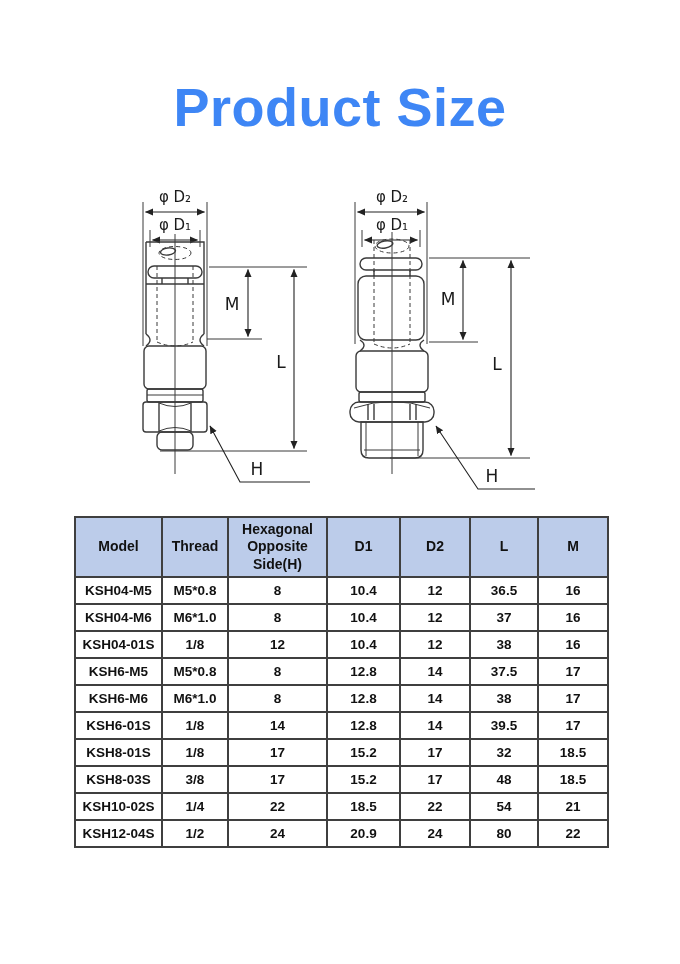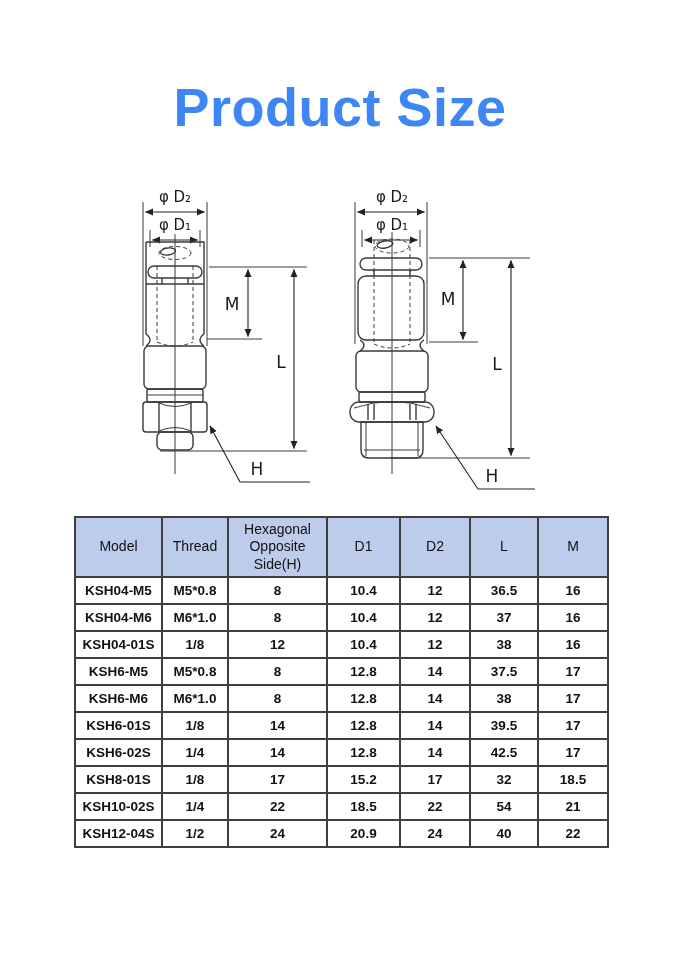--- a/index.html
+++ b/index.html
@@ -32,21 +32,21 @@
   svg text{fill:#1a1a1a;font-family:"DejaVu Sans","Liberation Sans",sans-serif;}
   .dim-label{font-size:15px;}
   .dim-letter{font-size:17px;}
   table.spec{
     position:absolute;left:74px;top:472px;width:533px;
     border-collapse:collapse;table-layout:fixed;
   }
   table.spec th{
     height:60px;background:var(--header-bg);
     border:2px solid var(--border);
-    font-size:14px;font-weight:normal;color:#111;
+    font-size:14px;font-weight:bold;color:#111;
     text-align:center;vertical-align:middle;line-height:1.25;
     padding:0 2px;
   }
   table.spec td{
     height:27px;background:#fff;
     border:2px solid var(--border);
     font-size:13.5px;font-weight:bold;color:#111;
     text-align:center;vertical-align:middle;
     padding:0 2px;white-space:nowrap;
   }
@@ -260,51 +260,51 @@
         <tr>
           <td>KSH6-01S</td>
           <td>1/8</td>
           <td>14</td>
           <td>12.8</td>
           <td>14</td>
           <td>39.5</td>
           <td>17</td>
         </tr>
         <tr>
-          <td>KSH6-02S</td>
-          <td>1/4</td>
-          <td>14</td>
-          <td>12.8</td>
-          <td>14</td>
-          <td>42.5</td>
-          <td>17</td>
-        </tr>
-        <tr>
           <td>KSH8-01S</td>
           <td>1/8</td>
           <td>17</td>
           <td>15.2</td>
           <td>17</td>
           <td>32</td>
+          <td>18.5</td>
+        </tr>
+        <tr>
+          <td>KSH8-03S</td>
+          <td>3/8</td>
+          <td>17</td>
+          <td>15.2</td>
+          <td>17</td>
+          <td>48</td>
           <td>18.5</td>
         </tr>
         <tr>
           <td>KSH10-02S</td>
           <td>1/4</td>
           <td>22</td>
           <td>18.5</td>
           <td>22</td>
           <td>54</td>
           <td>21</td>
         </tr>
         <tr>
           <td>KSH12-04S</td>
           <td>1/2</td>
           <td>24</td>
           <td>20.9</td>
           <td>24</td>
-          <td>40</td>
+          <td>80</td>
           <td>22</td>
         </tr>
       </tbody>
   </table>
 
 </div>
 
 </body></html>

